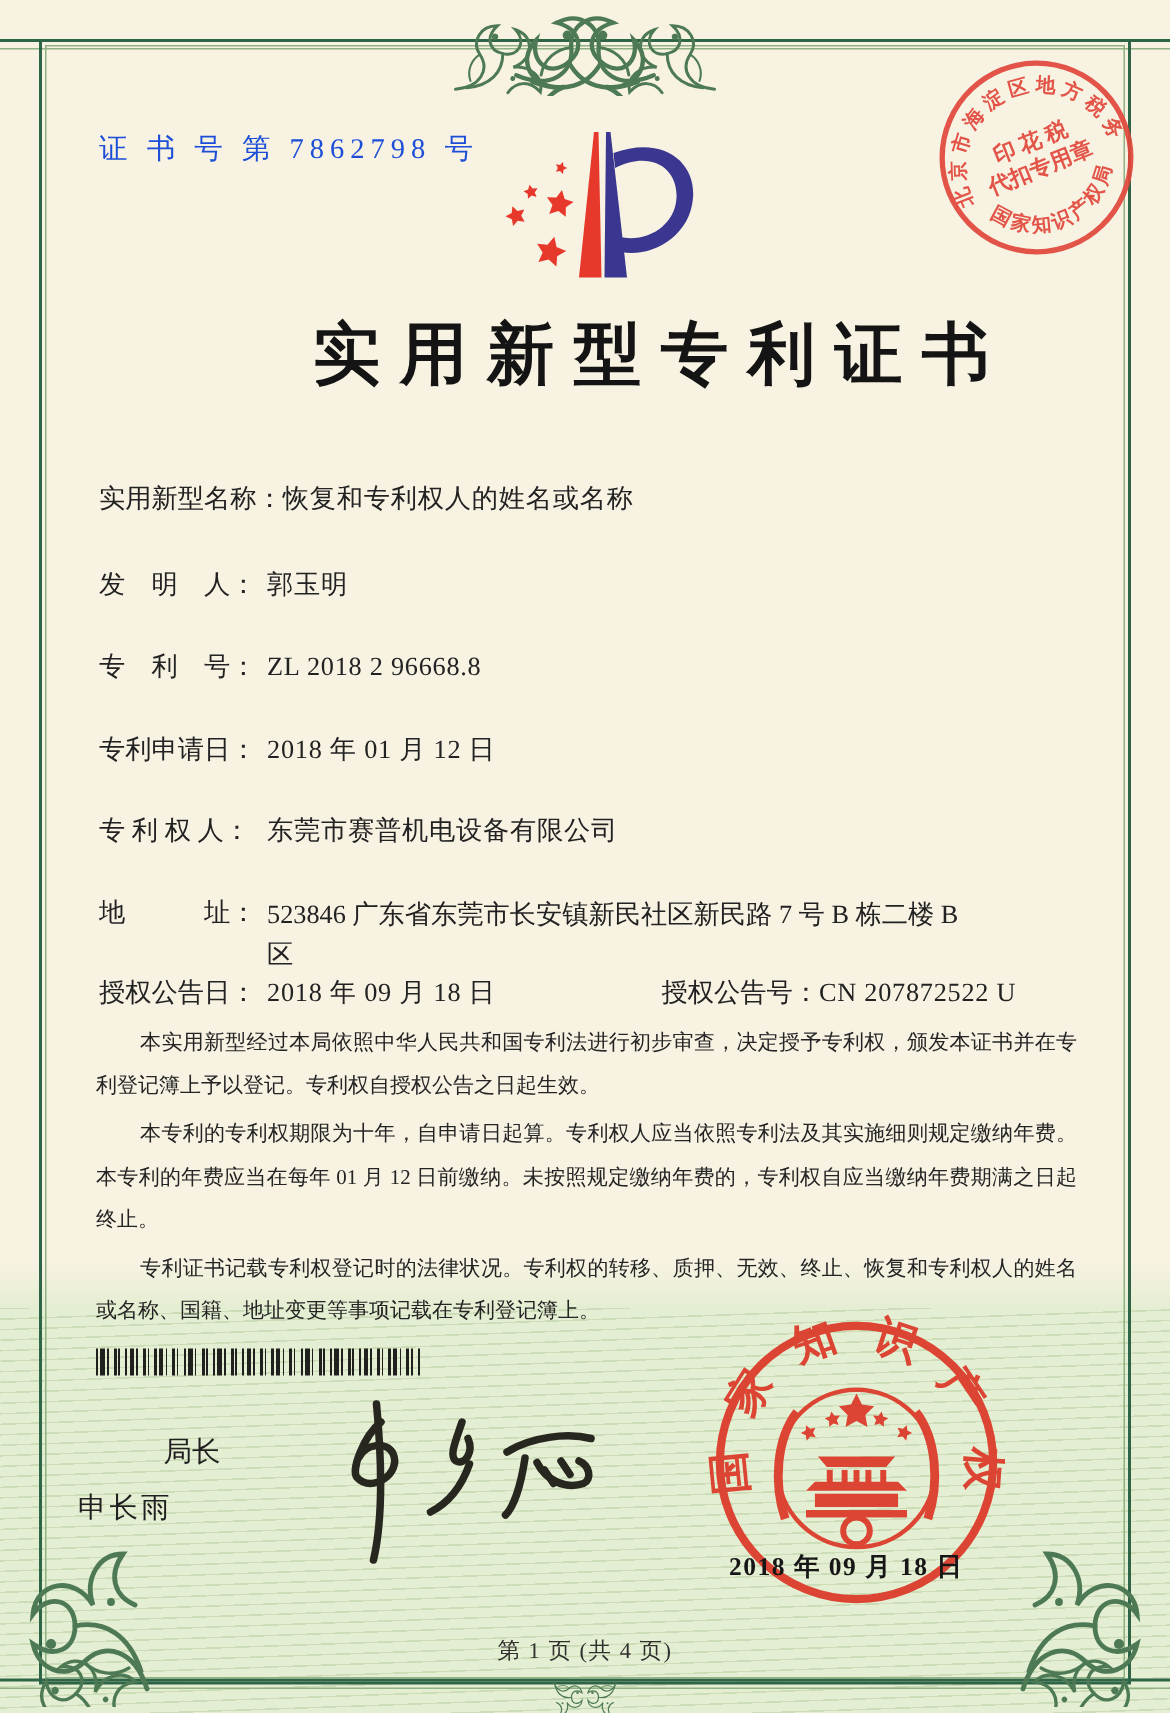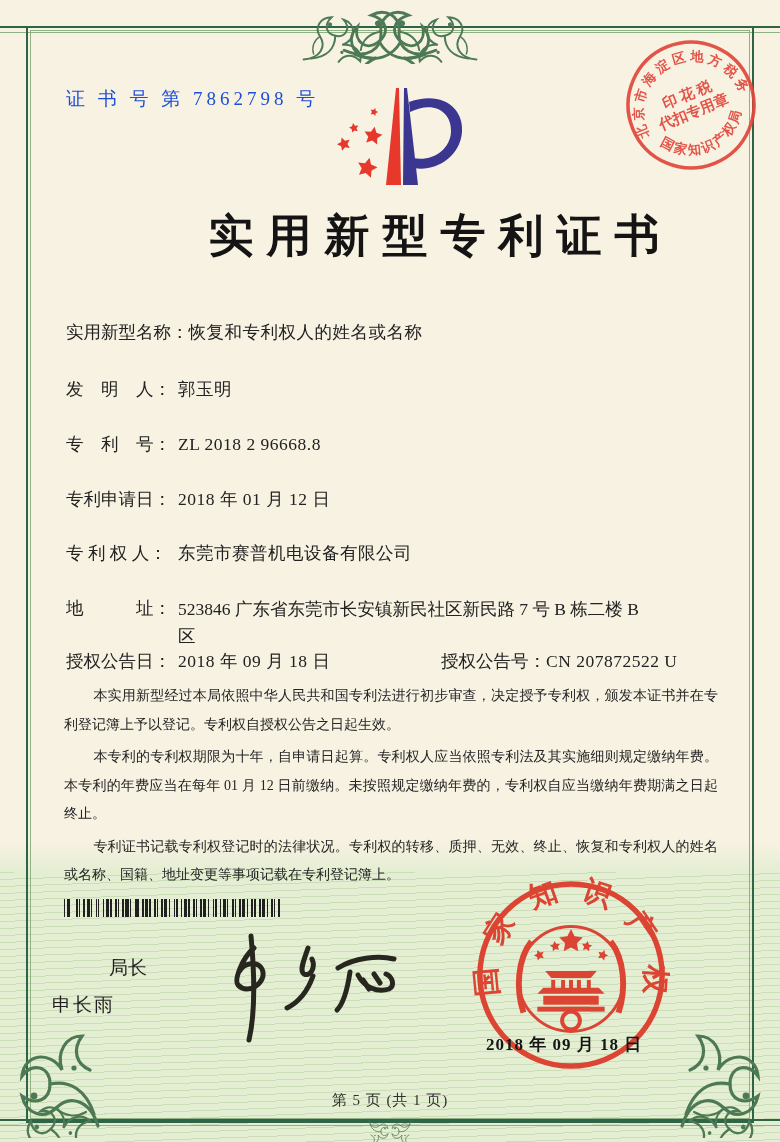--- a/index.html
+++ b/index.html
@@ -214,13 +214,13 @@
   <text font-size="13" font-weight="bold" fill="#e2473b" font-family="'Liberation Serif','DejaVu Serif',serif">
     <textPath href="#stampTop" startOffset="4" textLength="180">北京市海淀区地方税务局</textPath>
   </text>
   <text font-size="13" font-weight="bold" fill="#e2473b" font-family="'Liberation Serif','DejaVu Serif',serif">
     <textPath href="#stampBottom" startOffset="2" textLength="102">国家知识产权局</textPath>
   </text>
   <text x="70" y="64" text-anchor="middle" font-size="14.5" font-weight="bold" fill="#e2473b" font-family="'Liberation Serif','DejaVu Serif',serif">印 花 税</text>
   <text x="70" y="82" text-anchor="middle" font-size="14.5" font-weight="bold" fill="#e2473b" font-family="'Liberation Serif','DejaVu Serif',serif">代扣专用章</text>
 </svg>
 
-<div class="footer">第 5 页 (共 1 页)</div>
+<div class="footer">第 1 页 (共 4 页)</div>
 
 </body></html>

